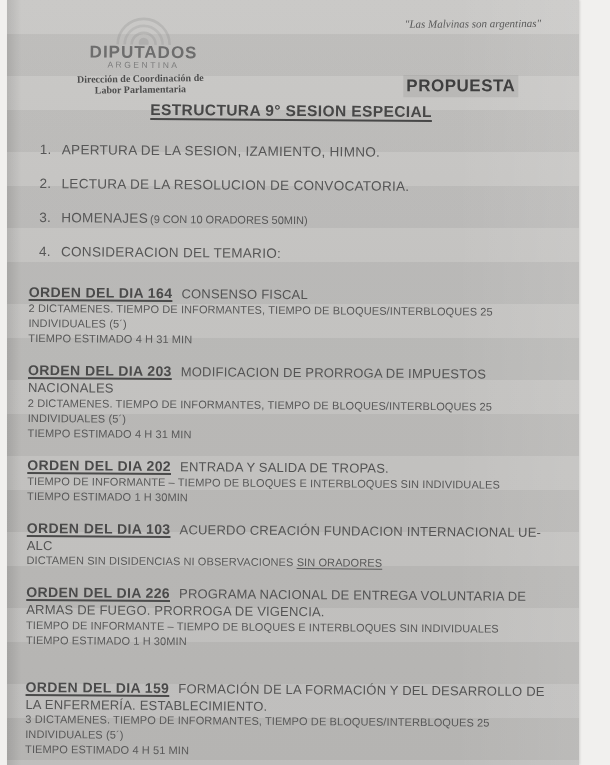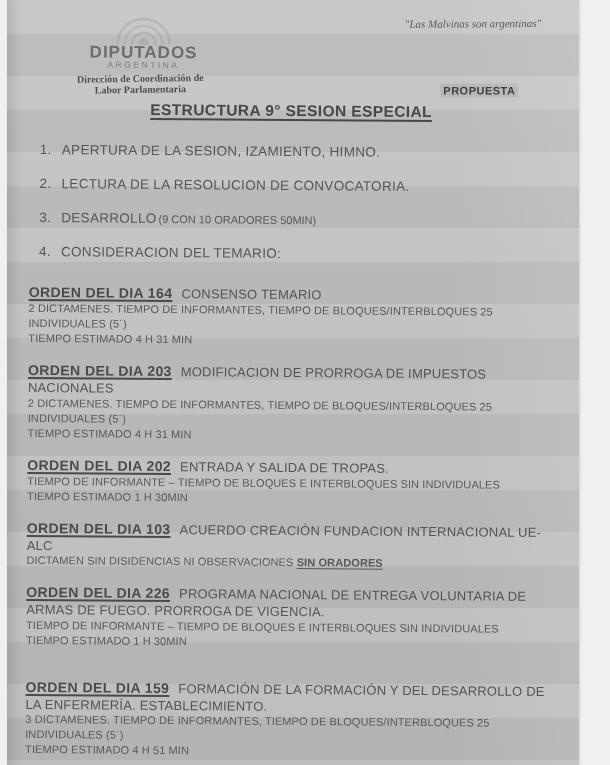--- a/index.html
+++ b/index.html
@@ -48,22 +48,22 @@
   .org-country{
     font-size:8.5px;letter-spacing:2.5px;color:#7b7b7b;line-height:10px;
   }
   .department{
     position:absolute;left:-6px;top:62px;
     font-family:"Liberation Serif", serif;
     font-weight:bold;font-size:10px;color:#4e4e4e;
     transform:rotate(-1.3deg);
   }
   .stamp{
-    position:absolute;right:34px;top:72px;
-    font-size:11px;font-weight:bold;letter-spacing:0.5px;color:#3f3f3f;
+    position:absolute;right:34px;top:64px;
+    font-size:17px;font-weight:bold;letter-spacing:0.5px;color:#3f3f3f;
     background:rgba(0,0,0,0.075);
     padding:1px 3px;
     transform:rotate(-0.5deg);
   }
   
   .doc-title{
     text-align:center;
     font-size:15.5px;font-weight:bold;letter-spacing:0.4px;color:#474747;
     text-decoration:underline;
     text-decoration-thickness:1.5px;
@@ -82,21 +82,21 @@
   .order-head{
     font-size:14px;font-weight:bold;color:#4a4a4a;letter-spacing:0.4px;
     text-decoration:underline;text-decoration-thickness:1.5px;text-underline-offset:2px;
     line-height:17px;
   }
   .order-subject{
     font-size:13px;font-weight:normal;color:#545454;letter-spacing:0.2px;
     text-decoration:none;display:inline;margin-left:9px;
   }
   .order-line{font-size:11px;color:#585858;line-height:15px;letter-spacing:0.1px;}
-  .emphasis{font-weight:bold;text-decoration:underline;text-underline-offset:2px;margin-top:12px;}
+  .emphasis{font-weight:normal;text-decoration:underline;text-underline-offset:2px;margin-top:12px;}
 </style>
 </head>
 <body>
 
 <div class="paper">
   <div class="bands"></div>
 
   <div class="content">
 
     <div class="header">
@@ -125,34 +125,34 @@
       <div class="agenda-item">
         <span class="agenda-num">1.</span>
         <span>APERTURA DE LA SESION, IZAMIENTO, HIMNO.</span>
       </div>
       <div class="agenda-item">
         <span class="agenda-num">2.</span>
         <span>LECTURA DE LA RESOLUCION DE CONVOCATORIA.</span>
       </div>
       <div class="agenda-item">
         <span class="agenda-num">3.</span>
-        <span>DESARROLLO</span>
+        <span>HOMENAJES</span>
         <span class="agenda-note">(9 CON 10 ORADORES 50MIN)</span>
       </div>
       <div class="agenda-item">
         <span class="agenda-num">4.</span>
         <span>CONSIDERACION DEL TEMARIO:</span>
       </div>
     </div>
 
     <div class="orders">
 
       <div class="order">
         <div>
-          <span class="order-head">ORDEN DEL DIA 164</span><span class="order-subject">CONSENSO TEMARIO</span>
+          <span class="order-head">ORDEN DEL DIA 164</span><span class="order-subject">CONSENSO FISCAL</span>
         </div>
         <div class="order-line">2 DICTAMENES. TIEMPO DE INFORMANTES, TIEMPO DE BLOQUES/INTERBLOQUES 25 INDIVIDUALES (5´)</div>
         <div class="order-line">TIEMPO ESTIMADO 4 H 31 MIN</div>
       </div>
 
       <div class="order">
         <div>
           <span class="order-head">ORDEN DEL DIA 203</span><span class="order-subject">MODIFICACION DE PRORROGA DE IMPUESTOS NACIONALES</span>
         </div>
         <div class="order-line">2 DICTAMENES. TIEMPO DE INFORMANTES, TIEMPO DE BLOQUES/INTERBLOQUES 25 INDIVIDUALES (5´)</div>

